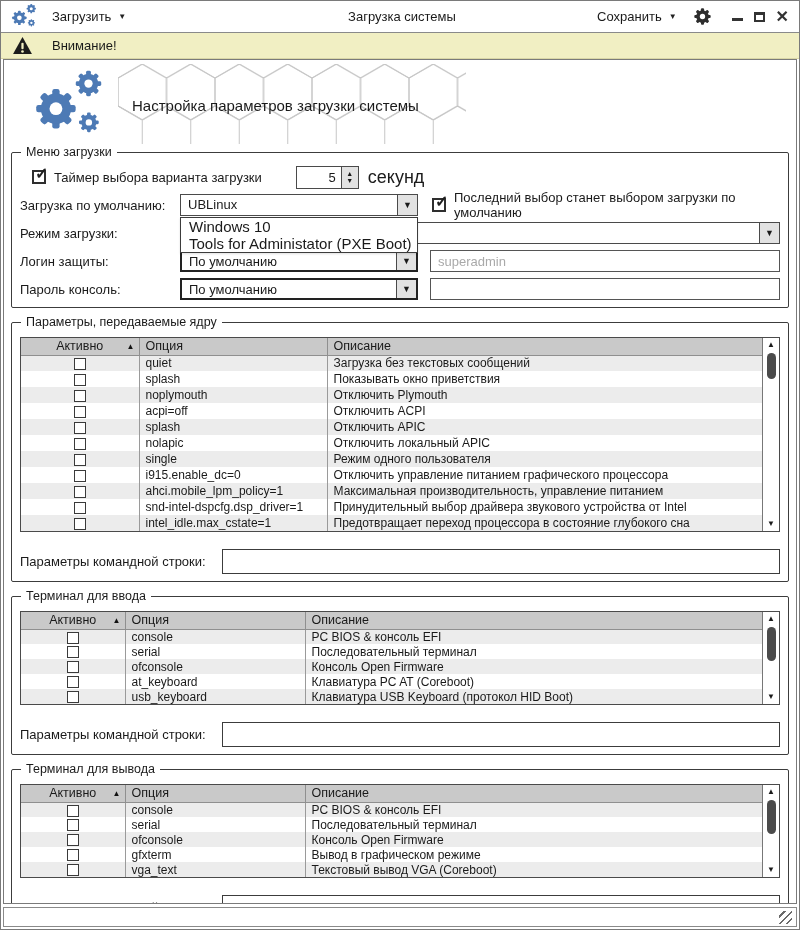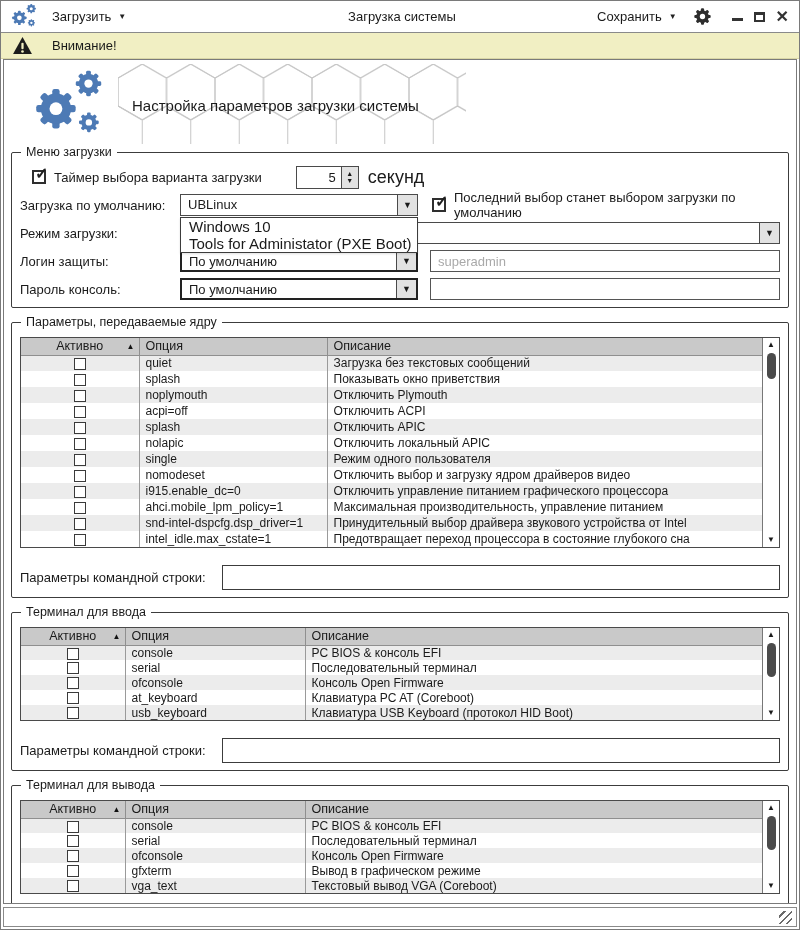--- a/index.html
+++ b/index.html
@@ -287,25 +287,20 @@
                 <td>nolapic</td>
                 <td>Отключить локальный APIC</td>
               </tr>
 
               <tr>
                 <td class="cell-active"><span class="tbl-cb"></span></td>
                 <td>single</td>
                 <td>Режим одного пользователя</td>
               </tr>
 
-              <tr>
-                <td class="cell-active"><span class="tbl-cb"></span></td>
-                <td>nomodeset</td>
-                <td>Отключить выбор и загрузку ядром драйверов видео</td>
-              </tr>
 
               <tr>
                 <td class="cell-active"><span class="tbl-cb"></span></td>
                 <td>i915.enable_dc=0</td>
                 <td>Отключить управление питанием графического процессора</td>
               </tr>
 
               <tr>
                 <td class="cell-active"><span class="tbl-cb"></span></td>
                 <td>ahci.mobile_lpm_policy=1</td>

